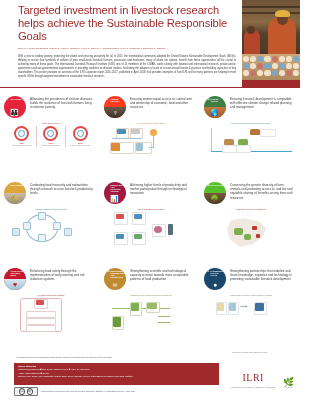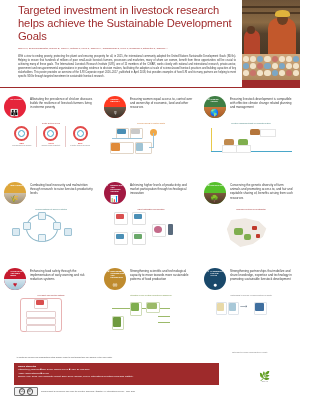--- a/index.html
+++ b/index.html
@@ -172,21 +172,21 @@
   .foot-mini{position:absolute;right:6px;top:352px;width:62px;font-size:1.5px;
     line-height:2px;color:#777;text-align:left;}
 </style>
 </head>
 <body>
 
 <div class="poster">
 
   <div class="header">
     <div class="header-text">
-      <div class="title">Targeted investment in livestock research helps achieve the Sustainable Development Goals</div>
+      <div class="title">Targeted investment in livestock research helps achieve the Sustainable Responsible Goals</div>
       <div class="authors">Okeyo M, Dekemmedhirst B, Marolle D, Kiara H, Mrtkudi L, Moyo J, Nguyen H, Padmakumar C, Pelle K, Randolph T, Stapleton J, Tegegne A</div>
       <div class="intro">With a view to ending poverty, protecting the planet and ensuring prosperity for all, in 2015, the international community adopted the United Nations Sustainable Development Goals (SDGs). Helping to ensure that hundreds of millions of poor small-scale livestock farmers, processors and marketers, many of whom are women, benefit from these opportunities will be crucial to achieving many of these goals. The International Livestock Research Institute (ILRI), one of 15 members of the CGIAR, works closely with national and international research, private-sector, government and non-governmental organisations in providing evidence to decision makers, facilitating the adoption at scale of science-based livestock practices and building capacities of key stakeholders. This poster provides an overview of the ILRI Corporate report 2016–2017, published in April 2018, that provides examples of how ILRI and its many partners are helping to meet specific SDGs through targeted investment in sustainable livestock research.</div>
     </div>
 
     <div class="header-photo">
       <div class="sky"></div>
       <div class="hp-beam" style="top:6px"></div>
       <div class="hp-beam" style="top:12px"></div>
       <div class="hp-person2"></div>
       <div class="hp-head2"></div>
@@ -484,19 +484,23 @@
 
   <div class="cc">
     <div class="cc-badge">
       <span class="cc-dot">CC</span>
       <span class="cc-dot">BY</span>
     </div>
     <div class="cc-text">This document is licensed for use under the Creative Commons Attribution 4.0 International Licence - June 2018</div>
   </div>
 
   <div class="logos">
+    <div style="display:inline-block;text-align:center">
+      <div class="ilri">ILRI</div>
+      <div class="ilri-sub">INTERNATIONAL LIVESTOCK RESEARCH INSTITUTE</div>
+    </div>
     <div class="cgiar">
       <div class="cgiar-leaf">🌿</div>
       <div class="cgiar-txt">CGIAR</div>
     </div>
   </div>
 
 </div>
 
 </body></html>

